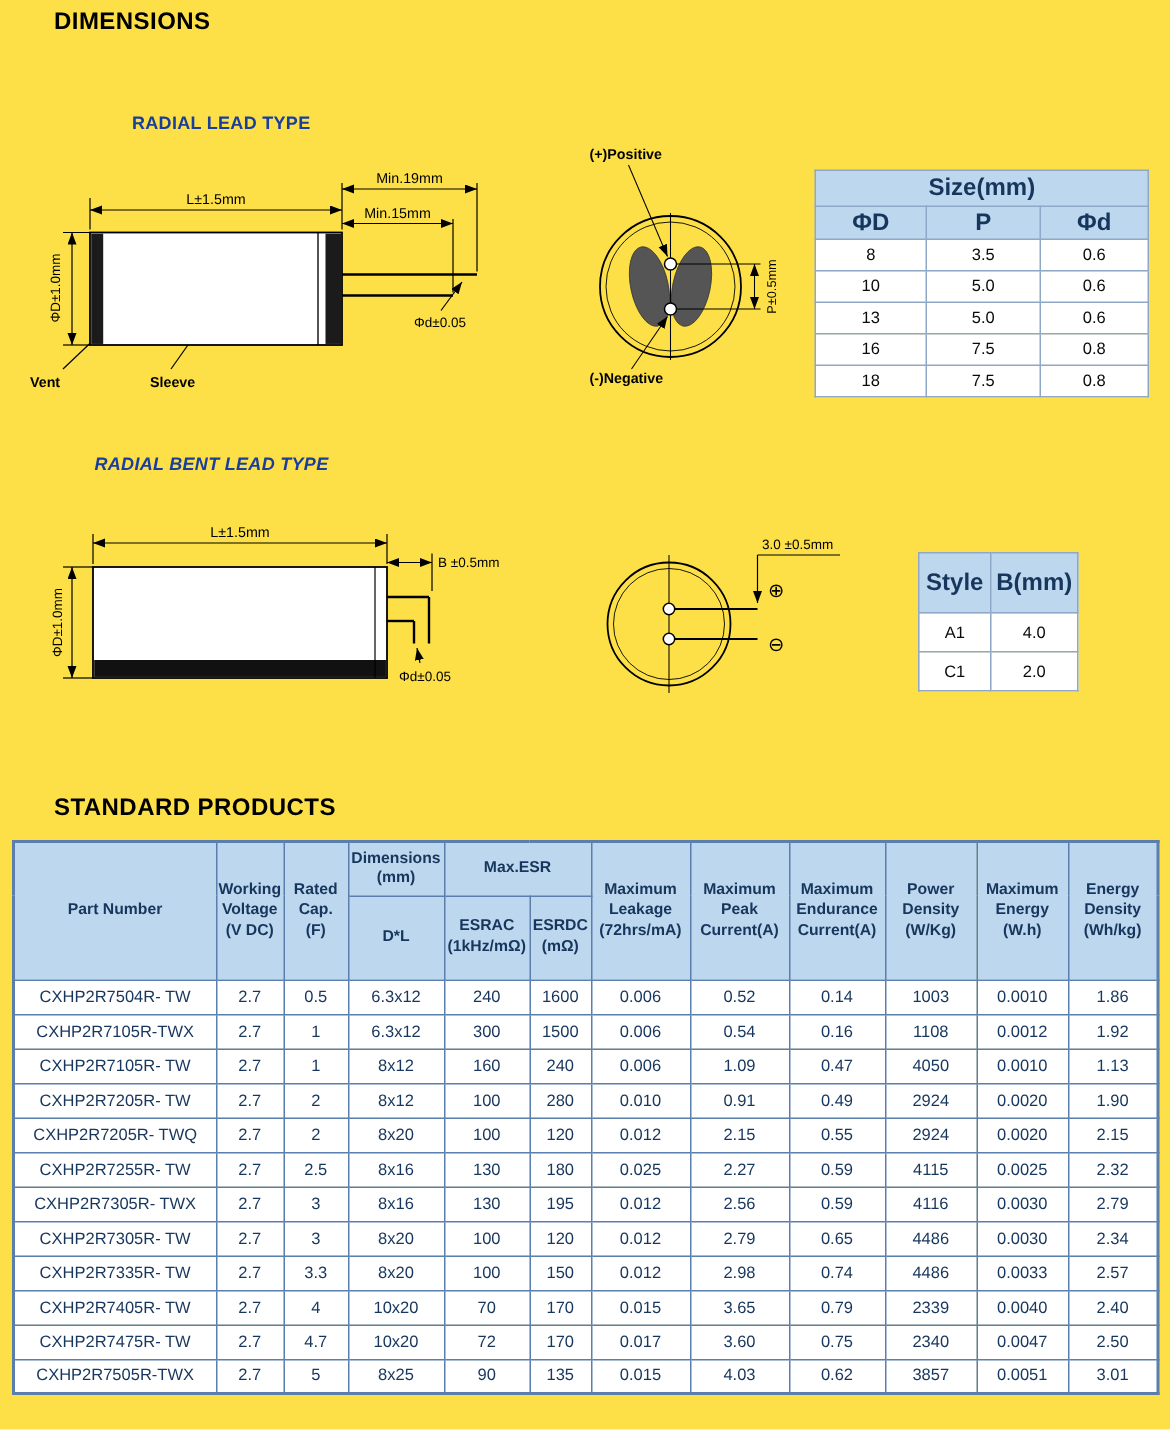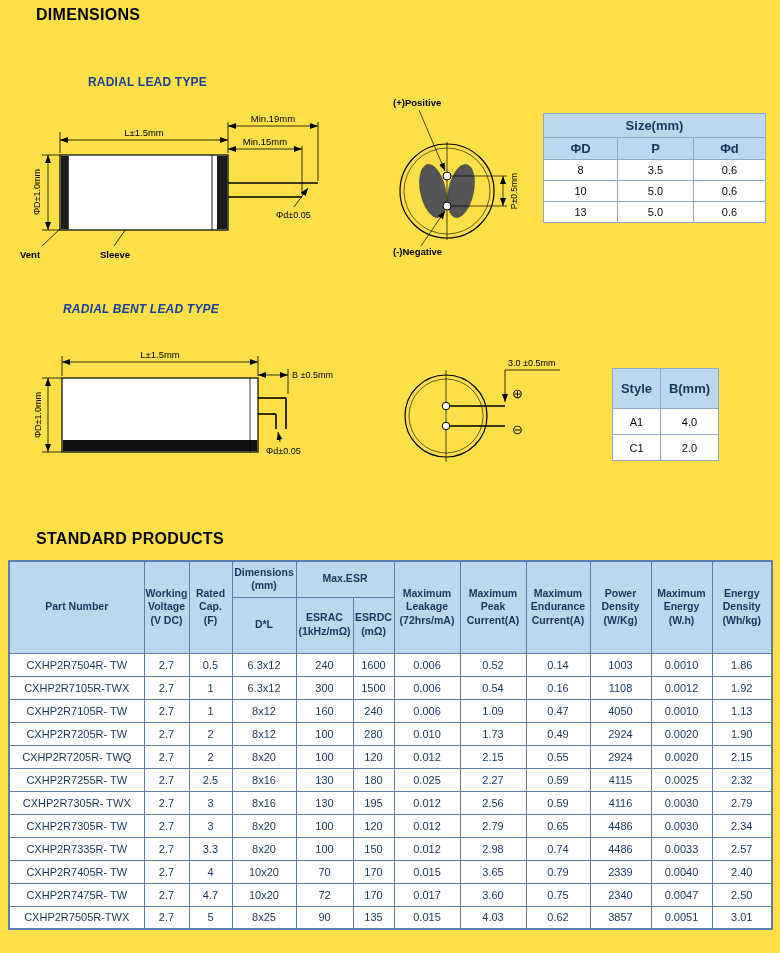--- a/index.html
+++ b/index.html
@@ -17,21 +17,21 @@
 
   svg { position:absolute; }
   svg text { font-family:"Liberation Sans", sans-serif; fill:#000; }
   .svg-radial { left:14px; top:96px; }
   .svg-topview { left:385px; top:92px; }
   .svg-bent { left:30px; top:332px; }
   .svg-bent-top { left:390px; top:342px; }
 
   table { border-collapse: collapse; }
   .mini { position:absolute; table-layout:fixed; }
-  .mini th { background:#BDD7EE; color:#17365D; font-weight:bold; font-size:13px; border:1px solid #8fa8c8; text-align:center; vertical-align:middle; }
+  .mini th { background:#BDD7EE; color:#17365D; font-weight:bold; font-size:16px; border:1px solid #8fa8c8; text-align:center; vertical-align:middle; }
   .mini td { background:#fff; color:#0a0a0a; font-size:11px; border:1px solid #8fa8c8; text-align:center; vertical-align:middle; }
   .size-table { left:543px; top:113px; width:222px; }
   .size-table .title-row th { height:24px; }
   .size-table thead tr:nth-child(2) th { height:22px; }
   .size-table td { height:21px; }
   .style-table { left:612px; top:368px; width:106px; }
   .style-table th { height:40px; }
   .style-table td { height:26px; }
 
   .products { position:absolute; left:8px; top:560px; width:763px; table-layout:fixed; border:2px solid #5b7fad; }
@@ -141,20 +141,30 @@
         </tr>
         <tr>
           <td>10</td>
           <td>5.0</td>
           <td>0.6</td>
         </tr>
         <tr>
           <td>13</td>
           <td>5.0</td>
           <td>0.6</td>
+        </tr>
+        <tr>
+          <td>16</td>
+          <td>7.5</td>
+          <td>0.8</td>
+        </tr>
+        <tr>
+          <td>18</td>
+          <td>7.5</td>
+          <td>0.8</td>
         </tr>
       </tbody>
   </table>
 
   <div class="h-blue t-bent">RADIAL BENT LEAD TYPE</div>
 
   <svg class="svg-bent" width="315" height="160" viewBox="0 0 315 160">
     <defs>
       <marker id="arrC" markerWidth="9" markerHeight="7" refX="8" refY="3" orient="auto-start-reverse" markerUnits="userSpaceOnUse">
         <path d="M0,0 L8,3 L0,6 Z" fill="#000"></path>
@@ -335,21 +345,21 @@
           <td>1.13</td>
         </tr>
         <tr>
           <td>CXHP2R7205R- TW</td>
           <td>2.7</td>
           <td>2</td>
           <td>8x12</td>
           <td>100</td>
           <td>280</td>
           <td>0.010</td>
-          <td>1.73</td>
+          <td>0.91</td>
           <td>0.49</td>
           <td>2924</td>
           <td>0.0020</td>
           <td>1.90</td>
         </tr>
         <tr>
           <td>CXHP2R7205R- TWQ</td>
           <td>2.7</td>
           <td>2</td>
           <td>8x20</td>

